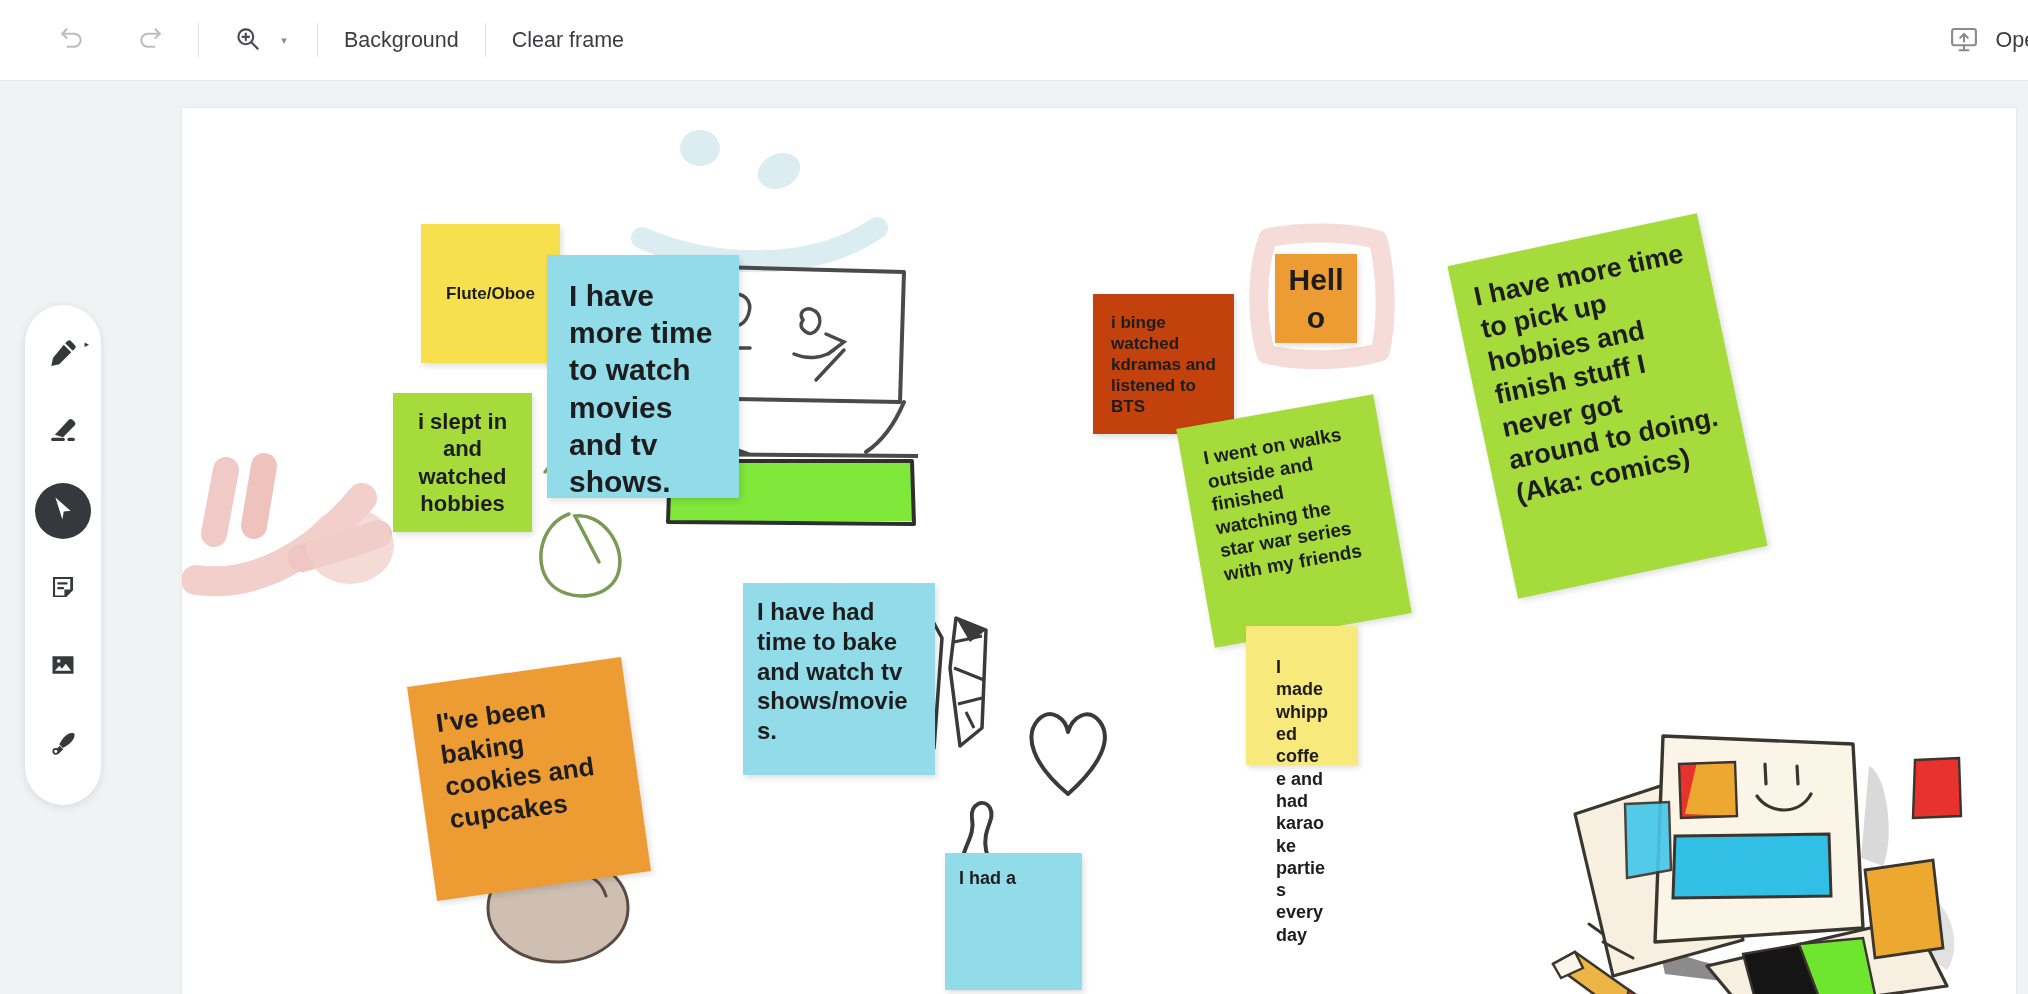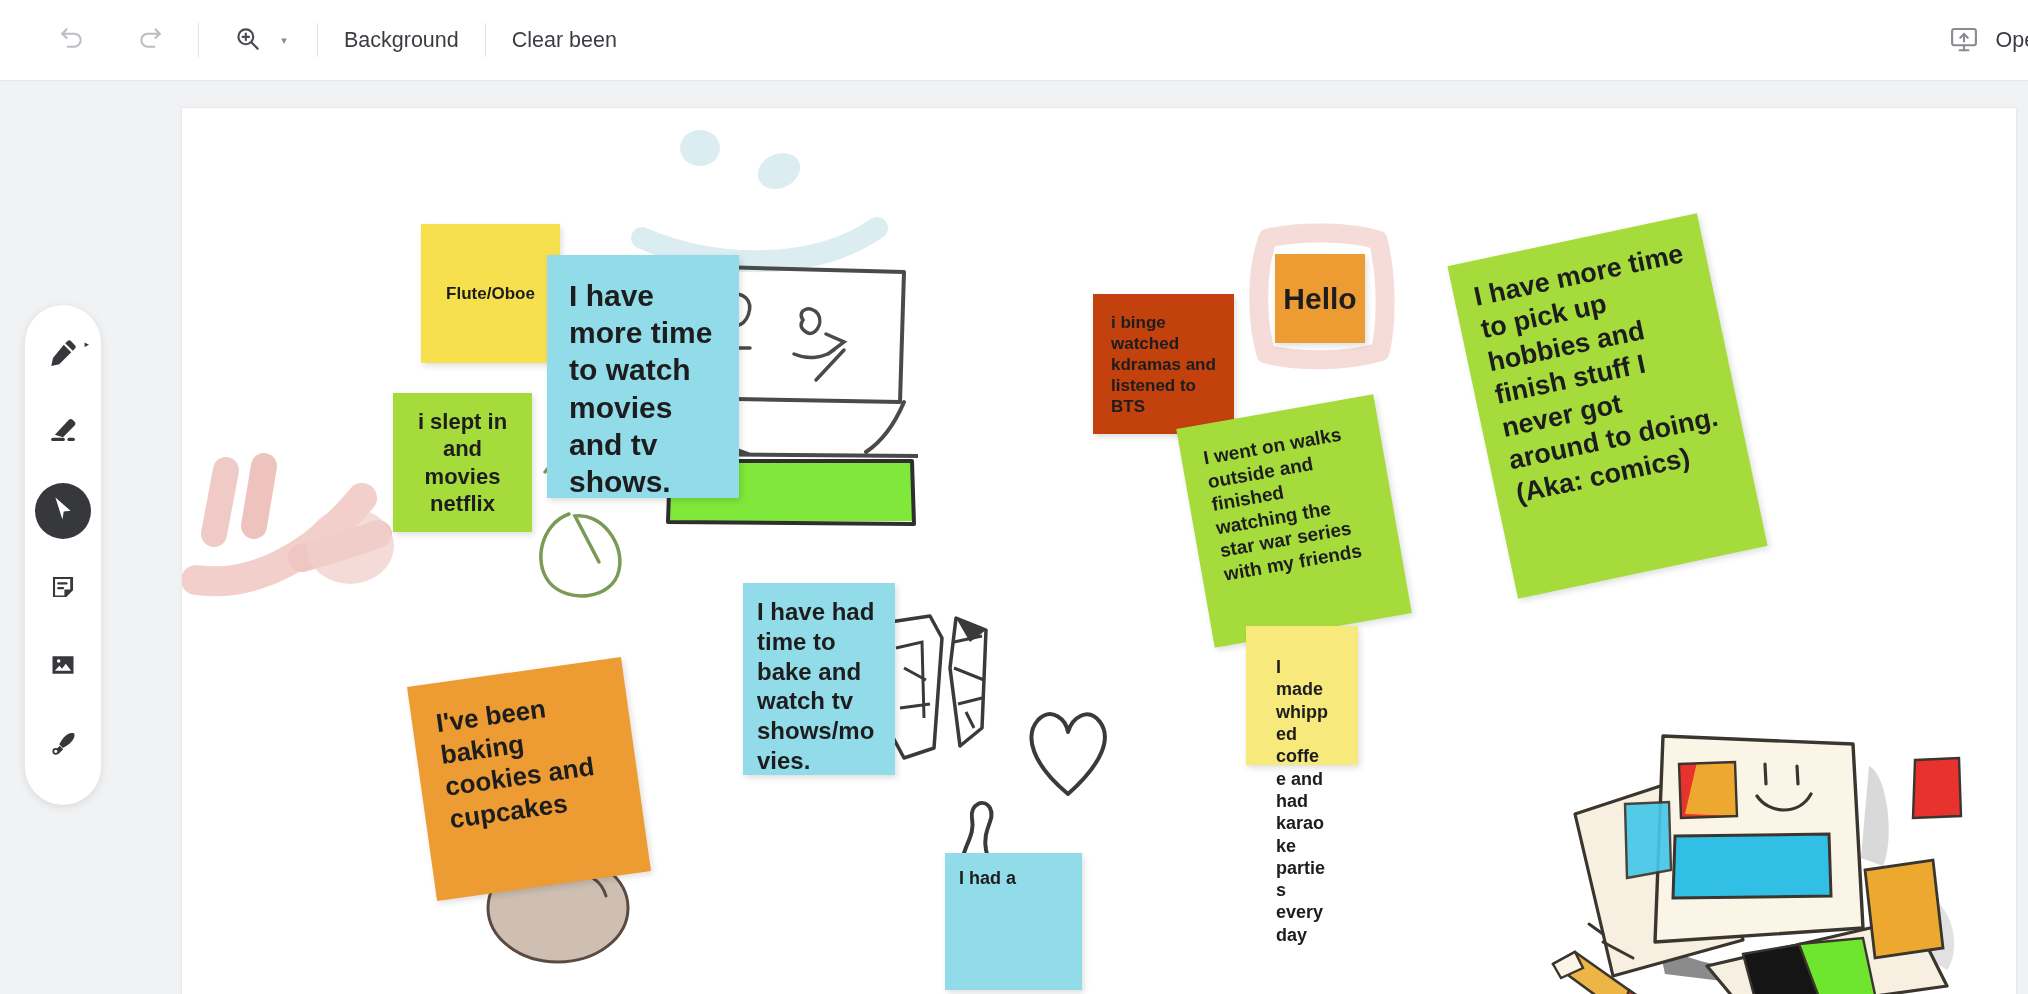--- a/index.html
+++ b/index.html
@@ -123,21 +123,21 @@
   </div>
 
   <div class="tb-caret">▾</div>
 
   <div class="tb-sep"></div>
 
   <div class="tb-text">Background</div>
 
   <div class="tb-sep"></div>
 
-  <div class="tb-text">Clear been</div>
+  <div class="tb-text">Clear frame</div>
 
   <div class="tb-right">
     <span>
       <svg width="30" height="30" viewBox="0 0 24 24" fill="none" stroke="#8a8a90" stroke-width="1.7" stroke-linecap="round" stroke-linejoin="round">
         <rect x="2.5" y="4" width="19" height="13" rx="1.6"></rect>
         <line x1="12" y1="17" x2="12" y2="21"></line>
           <line x1="8.5" y1="21" x2="15.5" y2="21"></line>
         <polyline points="9 11 12 8 15 11"></polyline>
           <line x1="12" y1="8" x2="12" y2="14"></line>
       </svg>
@@ -269,35 +269,35 @@
     </div>
 
     <div id="notes-layer">
         <div class="note center" style="left: 239px; top: 116px; width: 139px; height: 139px; background: rgb(247, 224, 78); font-size: 17px; padding: 12px;">
           <span>Flute/Oboe</span>
         </div>
         <div class="note topleft" style="left: 365px; top: 147px; width: 192px; height: 243px; background: rgb(146, 220, 234); font-size: 30px; padding: 22px;">
           <span>I have more time to watch movies and tv shows.</span>
         </div>
         <div class="note center" style="left: 211px; top: 285px; width: 139px; height: 139px; background: rgb(165, 220, 60); font-size: 22px; padding: 12px;">
-          <span>i slept in and movies netflix</span>
+          <span>i slept in and watched hobbies</span>
         </div>
         <div class="note topleft" style="left: 911px; top: 186px; width: 141px; height: 140px; background: #c2410c; font-size: 17px; padding: 18px;">
           <span>i binge watched kdramas and listened to BTS</span>
         </div>
-        <div class="note center" style="left: 1093px; top: 146px; width: 90px; height: 89px; background: rgb(237, 156, 51); font-size: 30px; padding: 6px;">
+        <div class="note center" style="left: 1093px; top: 146px; width: 82px; height: 89px; background: rgb(237, 156, 51); font-size: 30px; padding: 6px;">
           <span>Hello</span>
         </div>
         <div class="note topleft" style="left: 1298px; top: 128px; width: 255px; height: 340px; background: rgb(165, 220, 60); font-size: 27px; padding: 20px; transform: rotate(-12deg);">
           <span>I have more time to pick up hobbies and finish stuff I never got around to doing. (Aka: comics)</span>
         </div>
         <div class="note topleft" style="left: 1012px; top: 302px; width: 200px; height: 222px; background: rgb(165, 220, 60); font-size: 19px; padding: 22px; transform: rotate(-10deg);">
           <span>I went on walks outside and finished watching the star war series with my friends</span>
         </div>
-        <div class="note topleft" style="left: 561px; top: 475px; width: 152px; height: 192px; background: rgb(146, 220, 234); font-size: 24px; padding: 14px;">
+        <div class="note topleft" style="left: 561px; top: 475px; width: 192px; height: 192px; background: rgb(146, 220, 234); font-size: 24px; padding: 14px;">
           <span>I have had time to bake and watch tv shows/movies.</span>
         </div>
         <div class="note topleft" style="left: 1064px; top: 518px; width: 112px; height: 139px; background: rgb(247, 233, 123); font-size: 18px; padding: 30px;">
           <span>I made whipped coffee and had karaoke parties everyday</span>
         </div>
         <div class="note topleft" style="left: 239px; top: 563px; width: 216px; height: 216px; background: rgb(237, 156, 51); font-size: 26px; padding: 24px; transform: rotate(-8deg);">
           <span>I've been baking cookies and cupcakes</span>
         </div>
         <div class="note topleft" style="left: 763px; top: 745px; width: 137px; height: 137px; background: rgb(146, 220, 234); font-size: 18px; padding: 14px;">
           <span>I had a</span>

